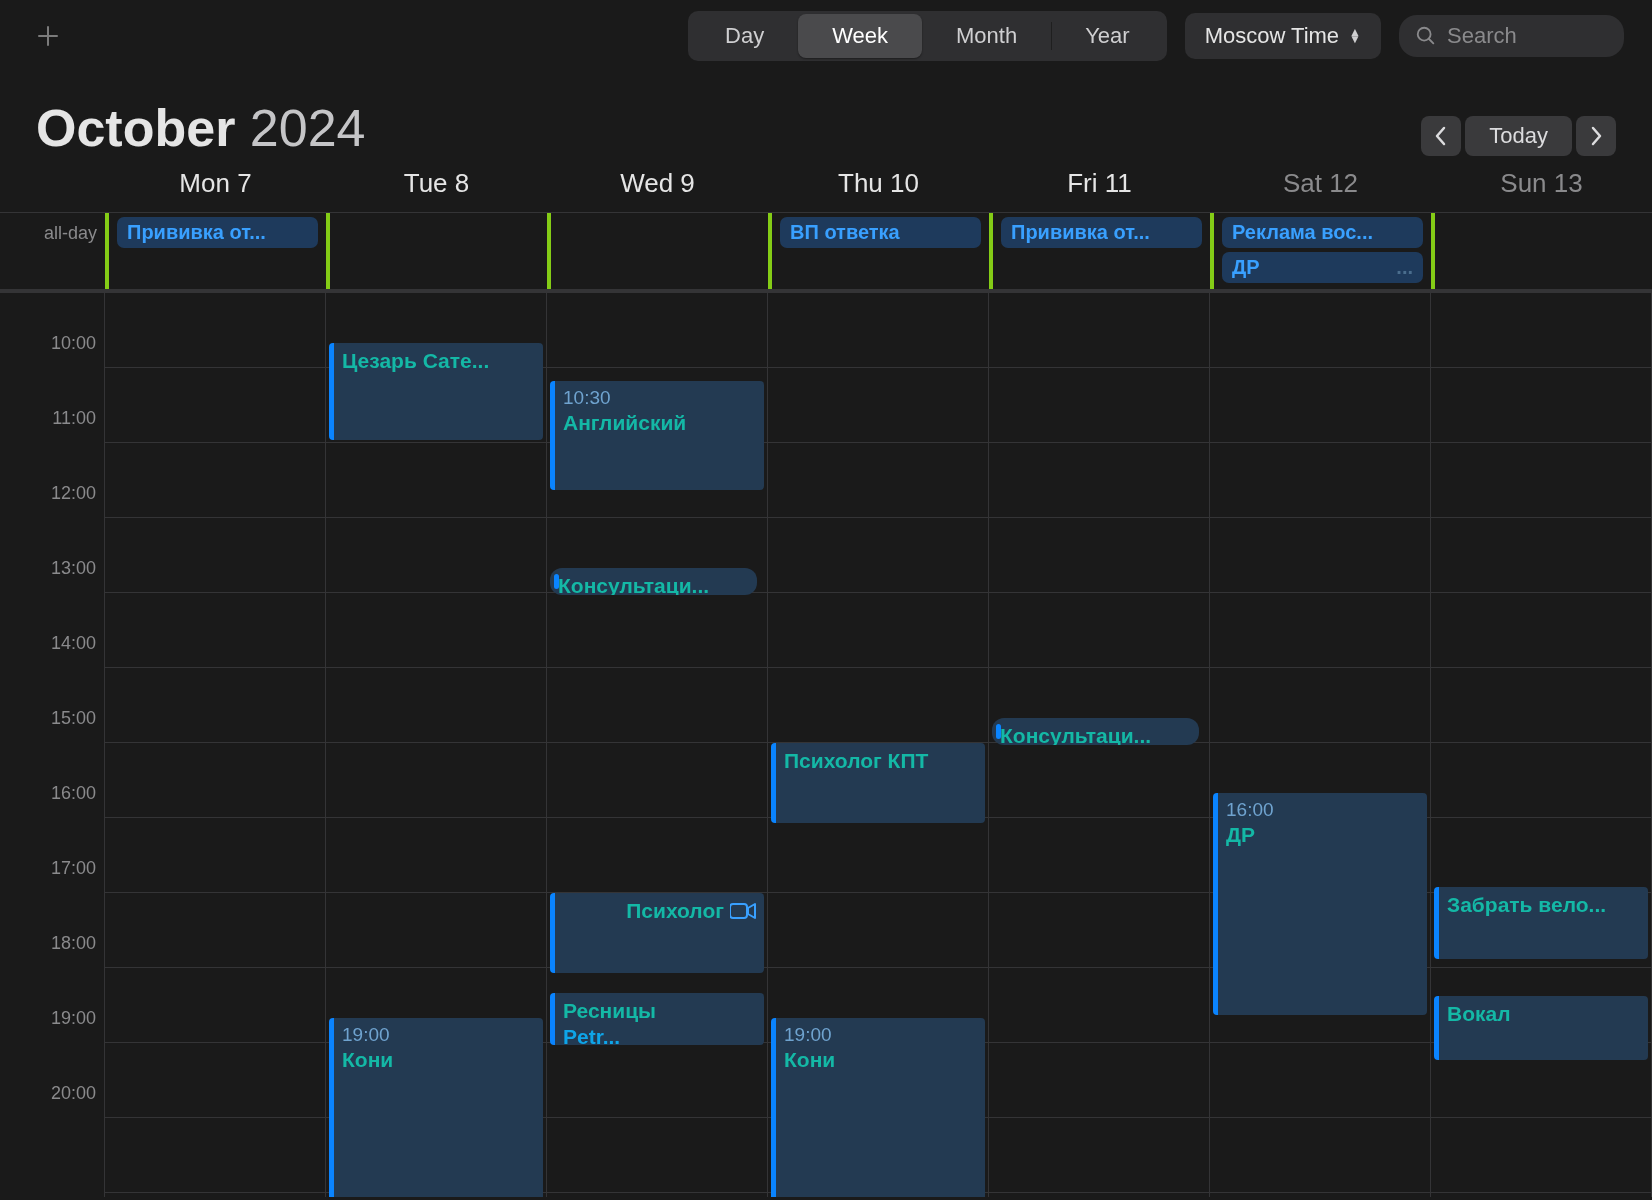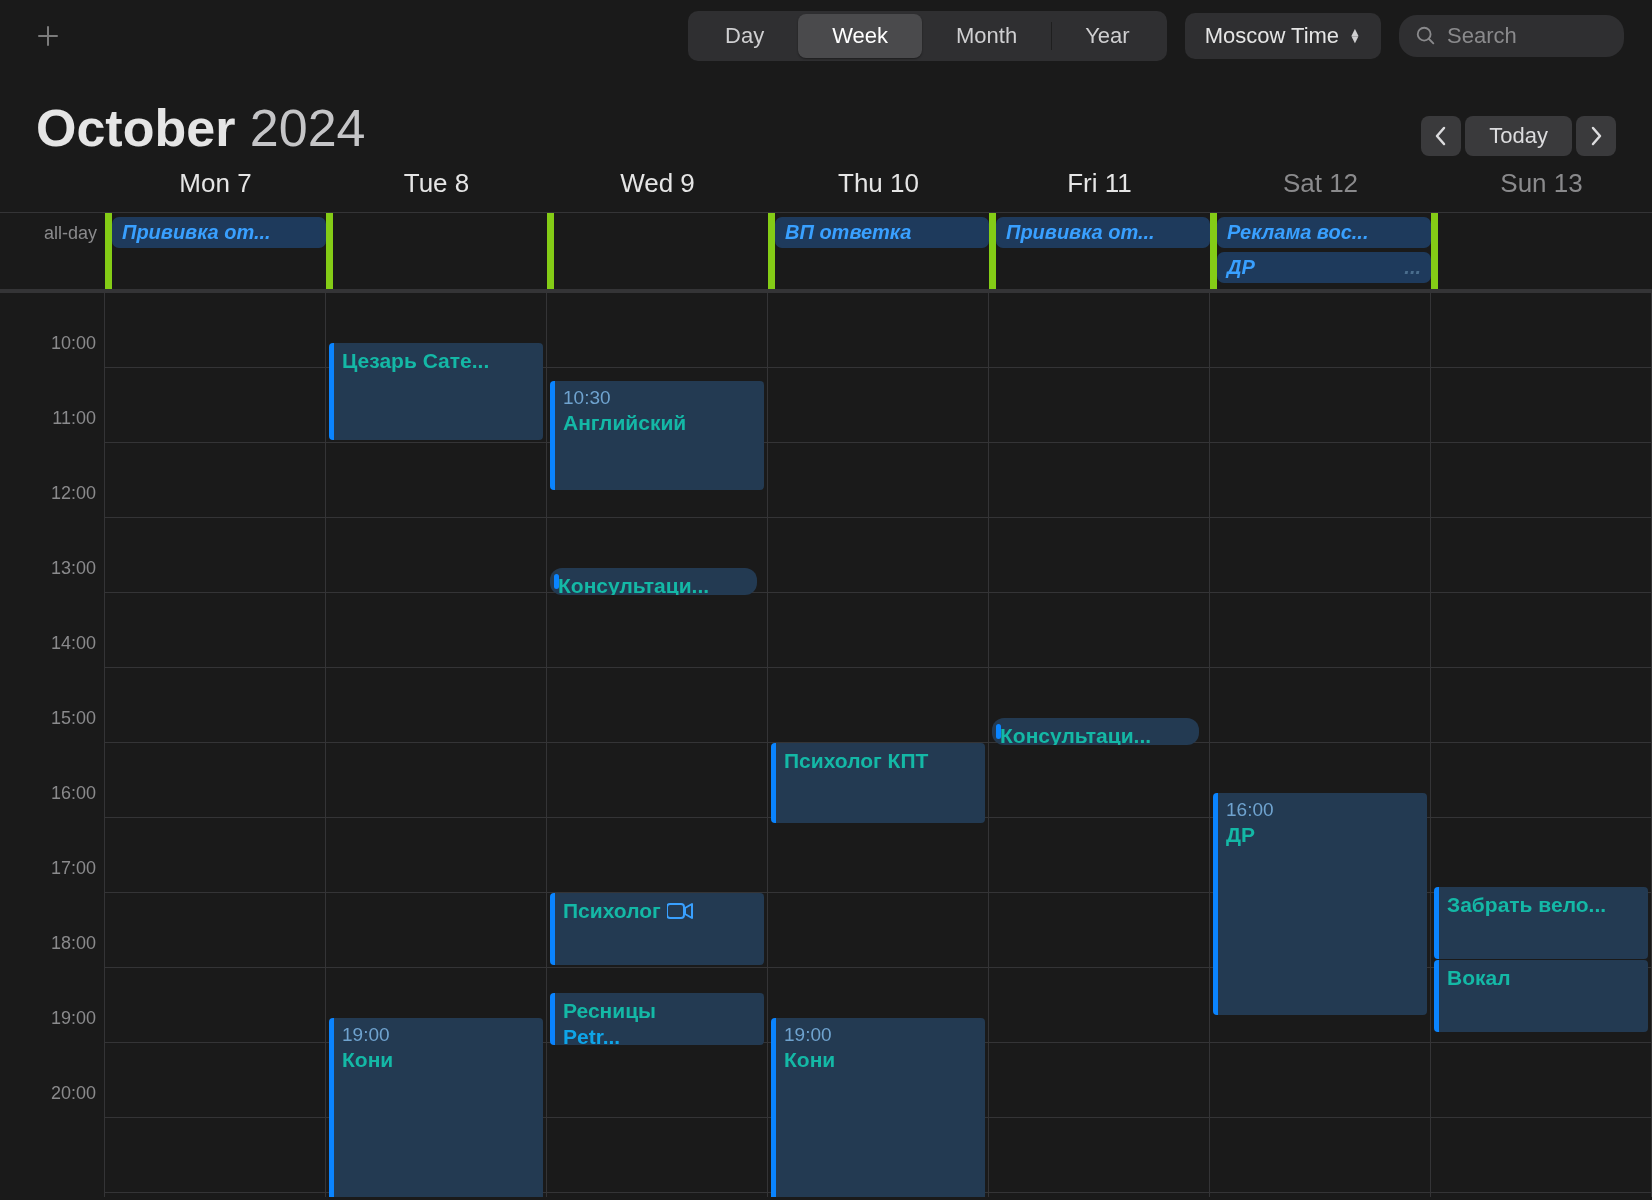--- a/index.html
+++ b/index.html
@@ -76,22 +76,22 @@
 
   
   .allday {
     display: flex; font-size: 20px; border-top: 1px solid #343436;
     border-bottom: 4px solid #343436;
   }
   .allday .label {
     color: #8a8a8c; font-size: 18px; padding: 10px 8px 10px 0; text-align: right;
   }
   .allday-col {
-    min-height: 76px; padding: 4px 0; border-left: 7px solid #84cc16;
-    display: flex; flex-direction: column; gap: 4px; font-style: italic;
+    min-height: 76px; padding: 4px 8px; border-left: 4px solid #84cc16;
+    display: flex; flex-direction: column; gap: 4px;
   }
   .chip {
     background: #1e3a5c; color: #39a0ff; font-weight: 600; font-size: 20px;
     border-radius: 7px; padding: 4px 10px; white-space: nowrap; overflow: hidden;
     text-overflow: ellipsis;
   }
   .chip .suffix { float: right; color: #4a6d8d; font-weight: 600; padding-left: 10px; }
 
   
   .grid-wrap {
@@ -253,21 +253,21 @@
         </div>
       </div>
       <div class="col grid-col">
         <div class="event" style="top: 87.75px; height: 109.5px;">
           <span class="time">10:30</span>
           <span class="title">Английский</span>
         </div>
         <div class="event round" style="top: 275.25px; height: 27px;">
           <span class="title">Консультаци...</span>
         </div>
-        <div class="event" style="top: 600px; height: 72px;">
+        <div class="event" style="top: 600px; height: 80px; text-align: right;">
           <span class="title">Психолог<svg class="video-icon" viewBox="0 0 26 18">
               <rect x="0" y="2" width="17" height="14" rx="3" fill="none" stroke="#39a0ff" stroke-width="2"></rect>
               <path d="M18 6l7-4v14l-7-4z" fill="none" stroke="#39a0ff" stroke-width="2" stroke-linejoin="round"></path>
             </svg></span>
         </div>
         <div class="event" style="top: 699.75px; height: 52.5px;"><span class="title">Ресницы</span> <span class="subtitle">Petr...</span></div>
       </div>
       <div class="col grid-col">
         <div class="event" style="top: 450px; height: 80px;">
           <span class="title">Психолог КПТ</span>
@@ -285,18 +285,18 @@
       <div class="col grid-col">
         <div class="event" style="top: 500.25px; height: 222px;">
           <span class="time">16:00</span>
           <span class="title">ДР</span>
         </div>
       </div>
       <div class="col grid-col">
         <div class="event" style="top: 594px; height: 72px;">
           <span class="title">Забрать вело...</span>
         </div>
-        <div class="event" style="top: 667px; height: 72px;">
+        <div class="event" style="top: 703px; height: 64px;">
           <span class="title">Вокал</span>
         </div>
       </div>
     </div>
 </div>
 
 </body></html>

